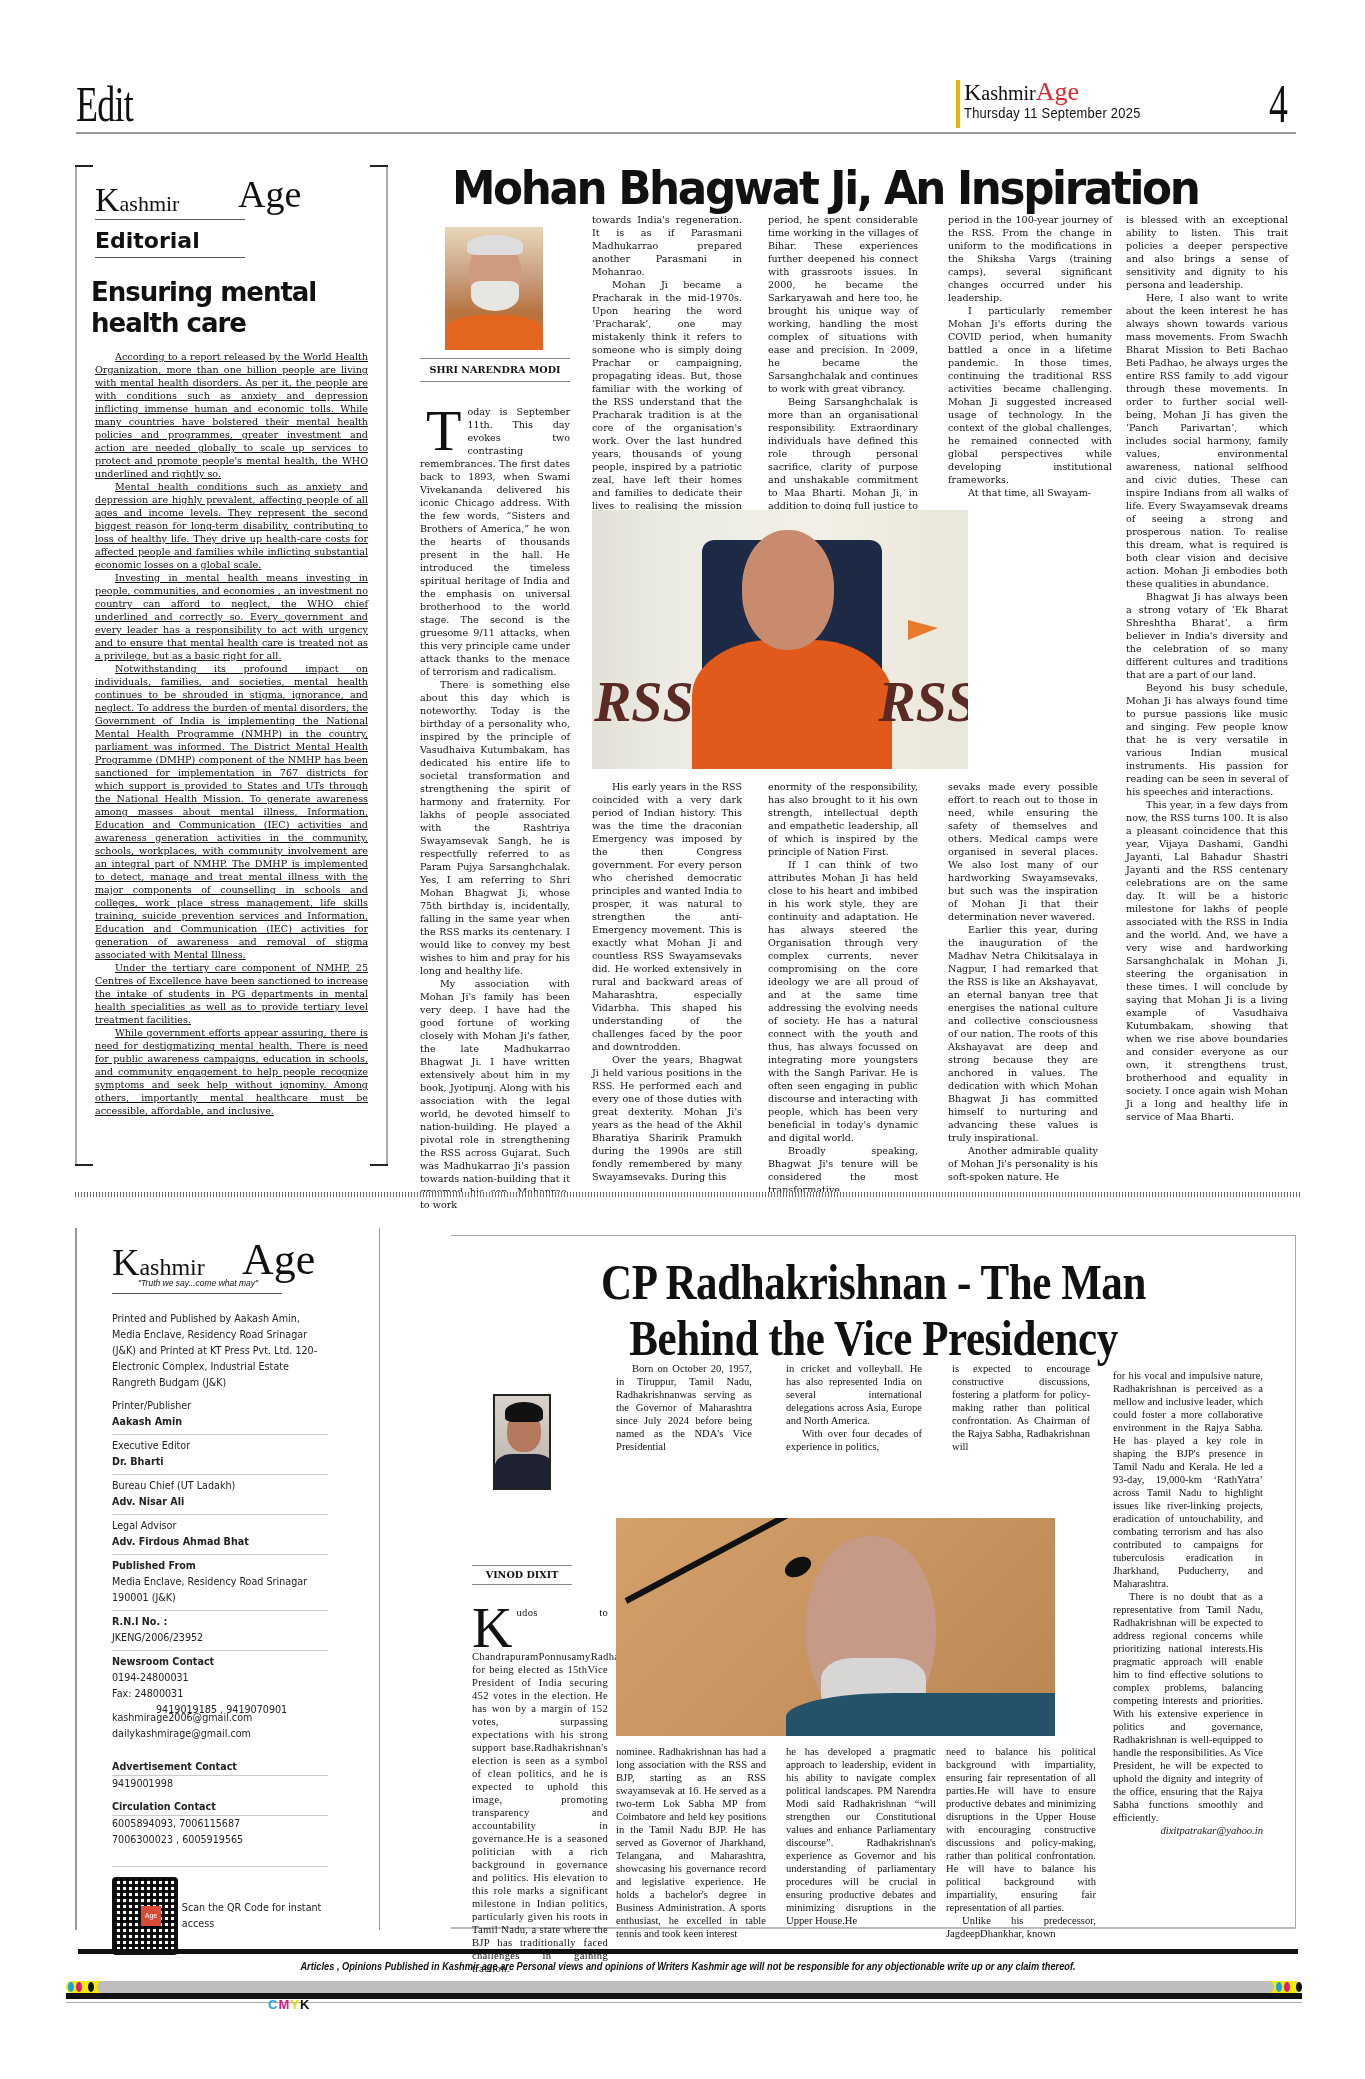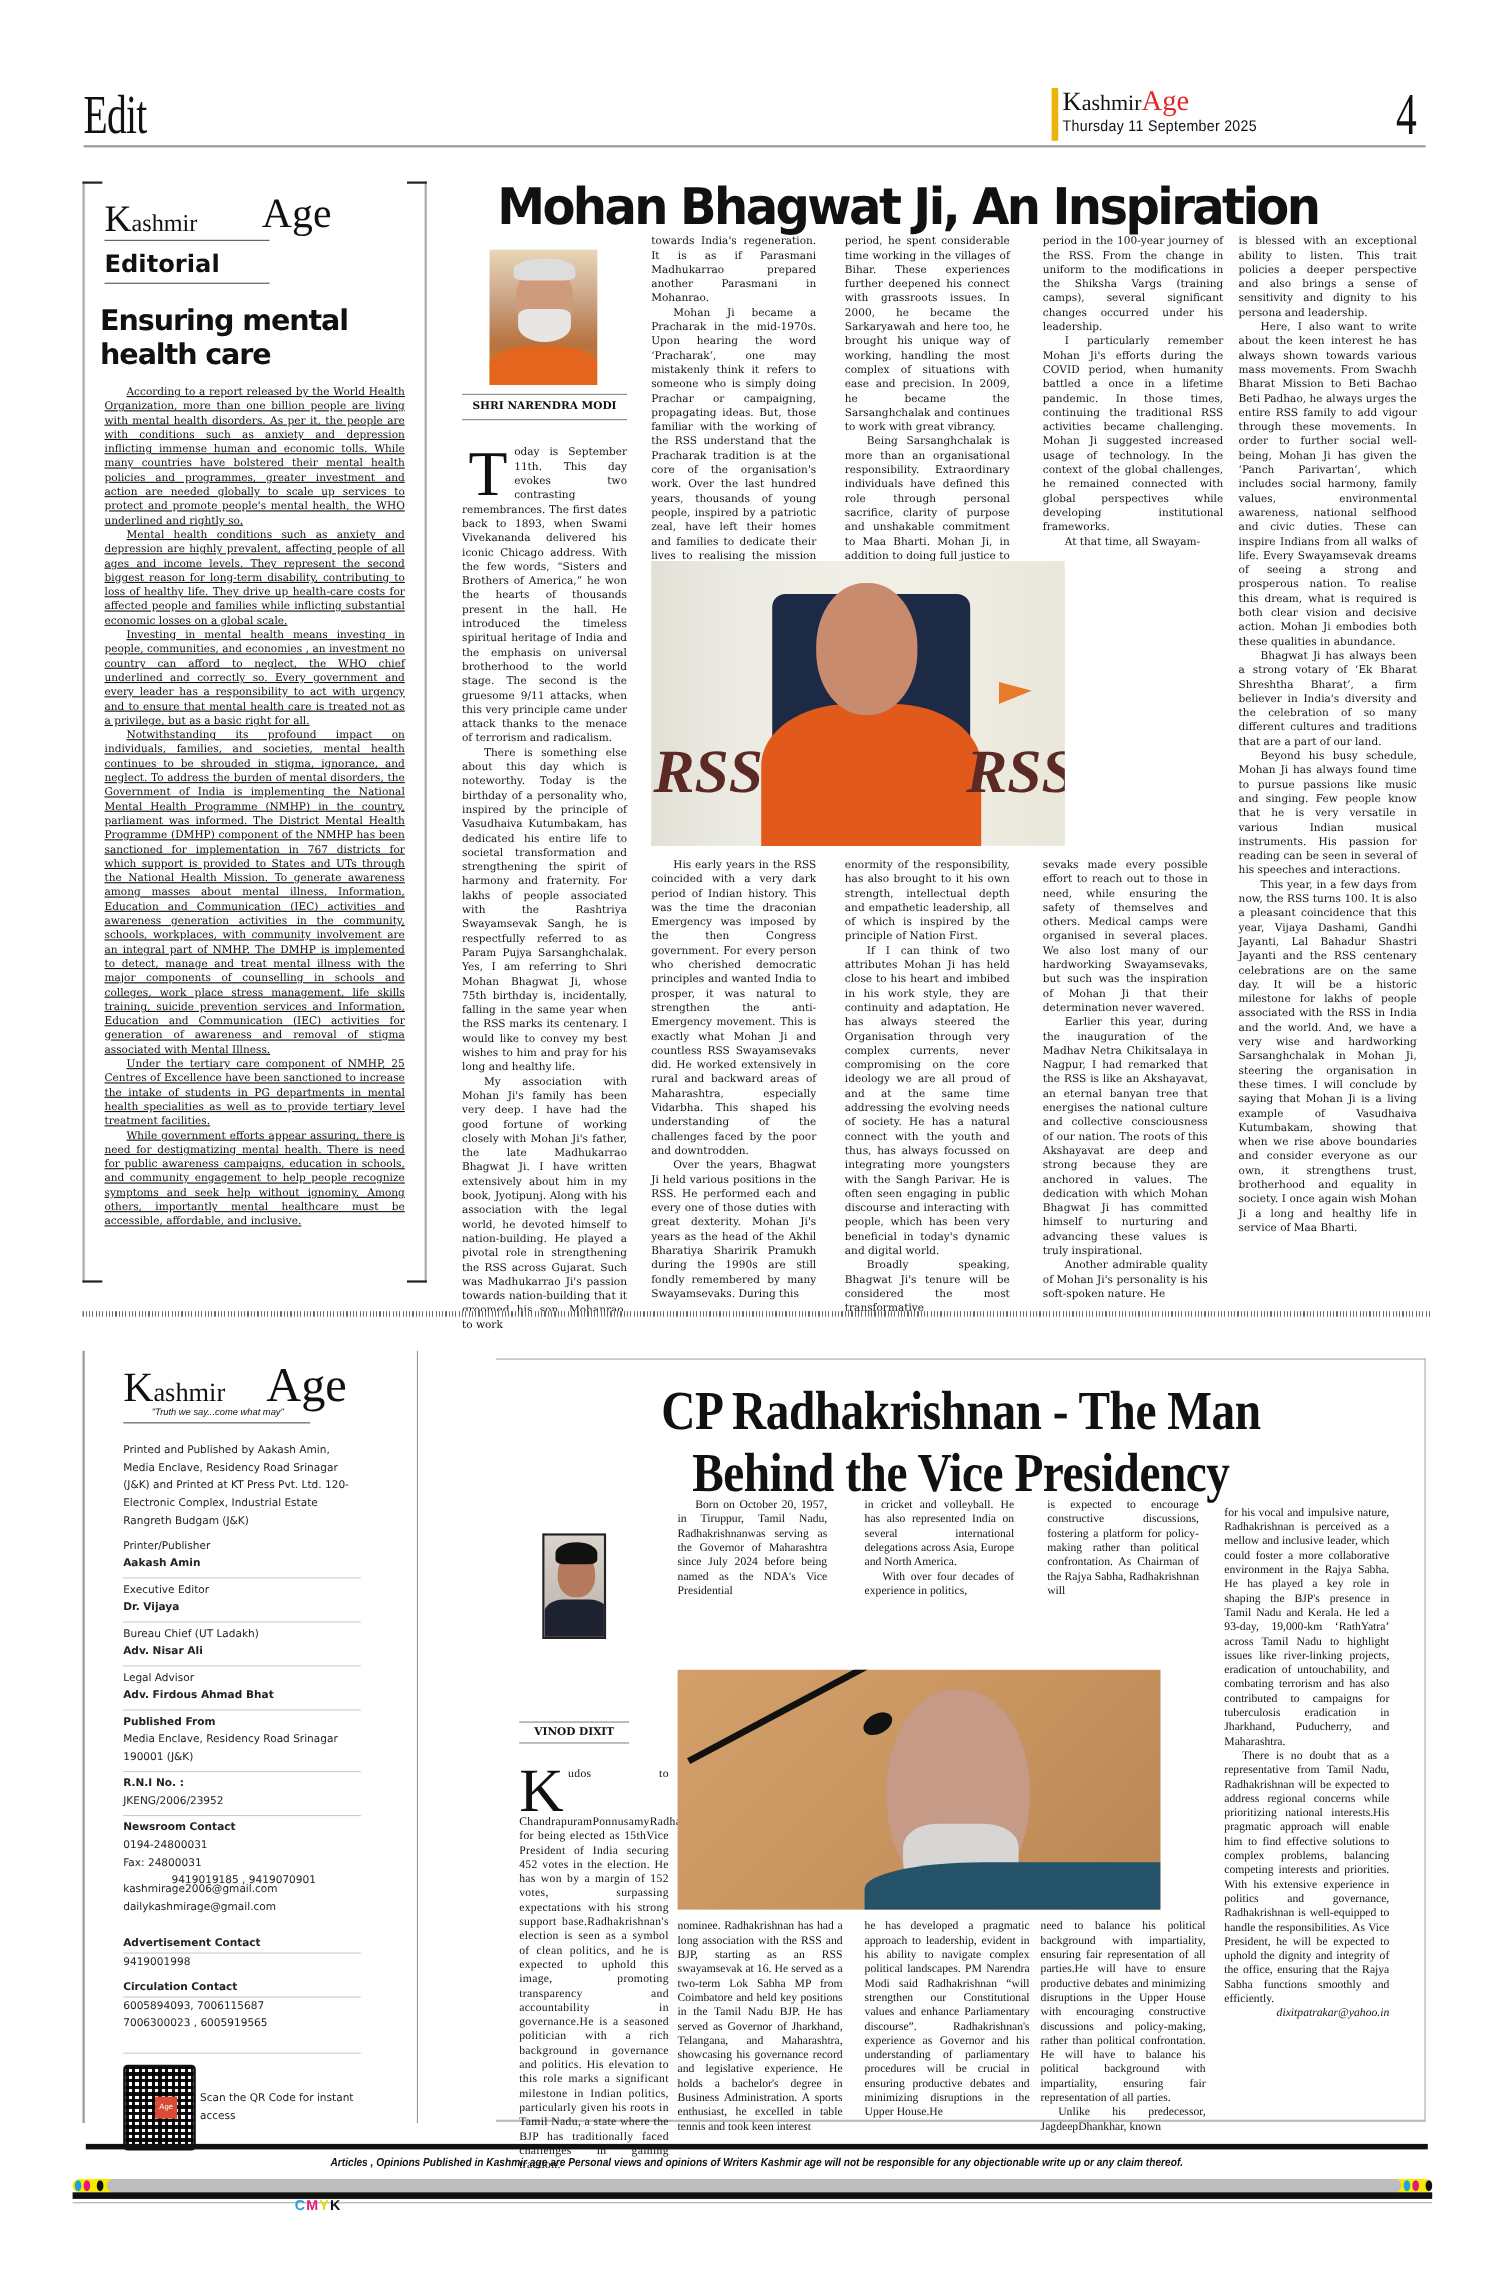--- a/index.html
+++ b/index.html
@@ -2,21 +2,21 @@
 <html><head>
 <meta charset="utf-8">
 <style>
   * { box-sizing: border-box; margin: 0; padding: 0; }
   html, body { width: 1365px; background: #fff; }
   body { position: relative; height: 2079px; font-family: "DejaVu Serif", serif; color: #111; overflow: hidden; }
 
   
   .masthead { position: absolute; left: 76px; top: 78px; width: 1220px; height: 56px; border-bottom: 2px solid #9a9a9a; }
   .edit-title { position: absolute; left: 0; top: 0; font-family: "Liberation Serif", serif; font-size: 50px; line-height: 52px; transform: scaleX(0.72); transform-origin: left top; letter-spacing: -1px; }
-  .brand-box { position: absolute; left: 880px; top: 2px; border-left: 6px solid #eab308; padding-left: 4px; height: 48px; }
+  .brand-box { position: absolute; left: 880px; top: 2px; border-left: 4px solid #eab308; padding-left: 4px; height: 48px; }
   .brand-logo { font-family: "Liberation Serif", serif; font-size: 20px; line-height: 24px; }
   .brand-logo .k { font-size: 24px; }
   .brand-logo .age { color: #e0262b; font-size: 26px; }
   .brand-date { font-family: "Liberation Sans", sans-serif; font-size: 14px; line-height: 16px; letter-spacing: 0.3px; transform: scaleX(0.92); transform-origin: left; }
   .page-num { position: absolute; right: 8px; top: -2px; font-family: "Liberation Serif", serif; font-size: 54px; line-height: 56px; transform: scaleX(0.7); transform-origin: right top; }
 
   
   .ed-box { position: absolute; left: 75px; top: 165px; width: 313px; height: 1001px; border-left: 2px solid #aaa; border-right: 2px solid #aaa; }
   .ed-box::before, .ed-box::after { content: ""; position: absolute; left: -2px; right: -2px; height: 0; }
   .corner { position: absolute; width: 18px; height: 2px; background: #222; }
@@ -203,21 +203,21 @@
     <span class="tag">"Truth we say...come what may"</span>
   </div>
   <div class="imp-body">
     <div class="imp-block nob">Printed and Published by Aakash Amin, Media Enclave, Residency Road Srinagar (J&amp;K) and Printed at KT Press  Pvt. Ltd. 120- Electronic Complex, Industrial Estate Rangreth Budgam (J&amp;K)</div>
     <div class="imp-block">
       <div>Printer/Publisher</div>
       <div class="imp-b">Aakash Amin</div>
     </div>
     <div class="imp-block">
       <div>Executive Editor</div>
-      <div class="imp-b">Dr. Vijaya</div>
+      <div class="imp-b">Dr. Bharti</div>
     </div>
     <div class="imp-block">
       <div>Bureau Chief  (UT Ladakh)</div>
       <div class="imp-b">Adv. Nisar Ali</div>
     </div>
     <div class="imp-block">
       <div>Legal Advisor</div>
       <div class="imp-b">Adv. Firdous Ahmad Bhat</div>
     </div>
     <div class="imp-block">

